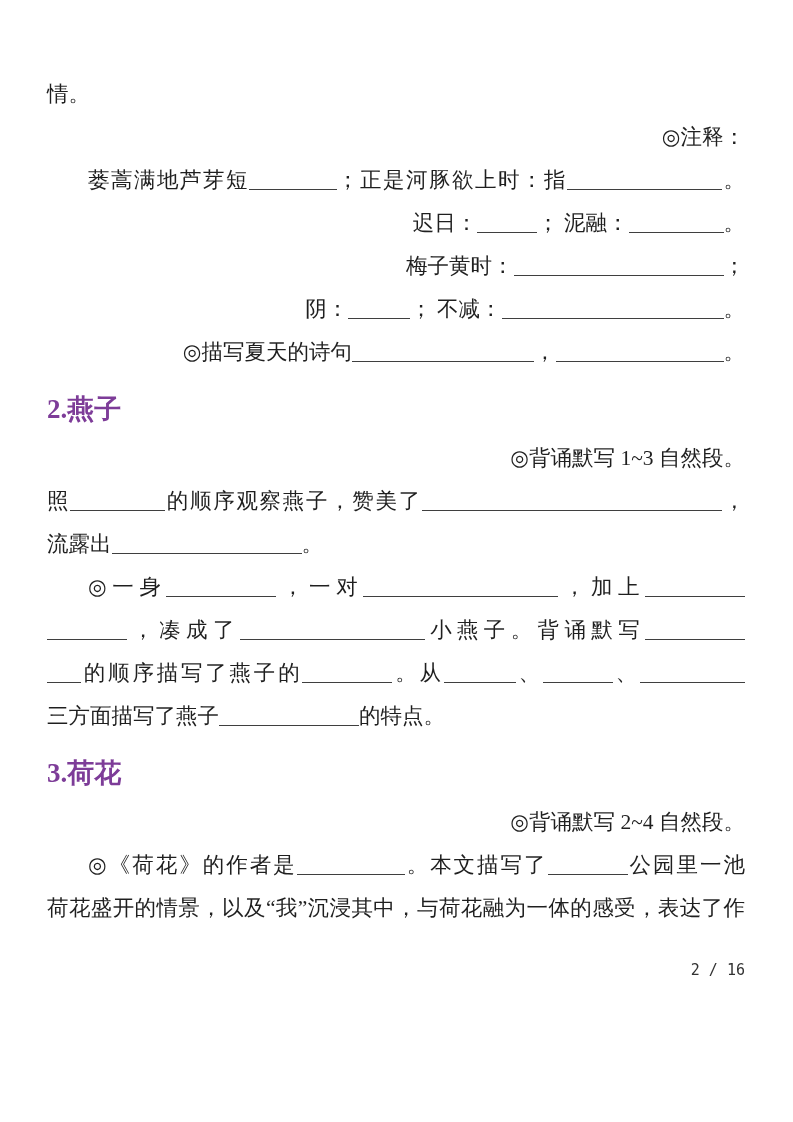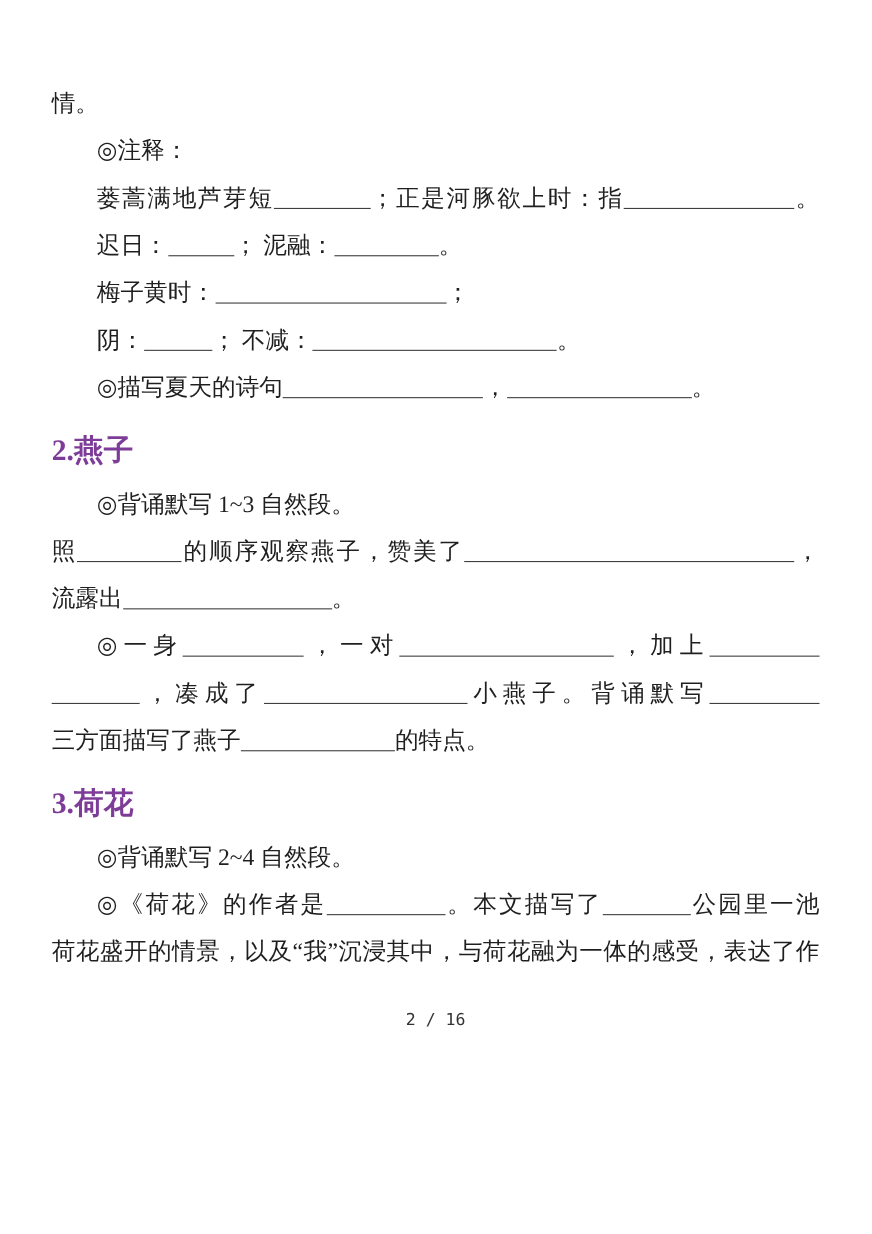--- a/index.html
+++ b/index.html
@@ -14,41 +14,41 @@
     width: 793px; height: 1122px;
     padding: 73px 48px 0 47px;
     overflow: hidden;
     background: var(--page-bg, #ffffff);
   }
   .line {
     font-size: 21.5px;
     line-height: 43px;
     white-space: normal;
   }
-  .line.indent { padding-left: 41px; }
+  .line.indent { padding-left: 41px; text-align: right; }
   .line.fill {
     text-align: justify;
     text-align-last: justify;
   }
   .heading {
     font-size: 27px;
     font-weight: 700;
     line-height: 43px;
     margin: 14px 0 6px 0;
     color: var(--heading-color, #7d3c98);
   }
   .blank {
     display: inline-block;
     height: 3px;
     border-bottom: 1.6px solid var(--underline-color, #3f3f3f);
     vertical-align: -3px;
   }
   .footer {
     margin-top: 30px;
-    text-align: center;
+    text-align: right;
     font-family: "DejaVu Sans Mono", monospace;
     font-size: 15px;
     line-height: 20px;
     color: #323232;
   }
 </style>
 </head>
 <body>
 
 <div class="page">
@@ -59,20 +59,21 @@
       <div class="line indent"><span>迟日：</span><span class="blank" style="width: 60px;"></span><span>； 泥融：</span><span class="blank" style="width: 95px;"></span><span>。</span></div>
       <div class="line indent"><span>梅子黄时：</span><span class="blank" style="width: 210px;"></span><span>；</span></div>
       <div class="line indent"><span>阴：</span><span class="blank" style="width: 62px;"></span><span>； 不减：</span><span class="blank" style="width: 222px;"></span><span>。</span></div>
       <div class="line indent"><span>◎描写夏天的诗句</span><span class="blank" style="width: 182px;"></span><span>，</span><span class="blank" style="width: 168px;"></span><span>。</span></div>
       <div class="heading">2.燕子</div>
       <div class="line indent"><span>◎背诵默写 1~3 自然段。</span></div>
       <div class="line fill"><span>照</span><span class="blank" style="width: 95px;"></span><span>的顺序观察燕子，赞美了</span><span class="blank" style="width: 300px;"></span><span>，</span></div>
       <div class="line"><span>流露出</span><span class="blank" style="width: 190px;"></span><span>。</span></div>
       <div class="line indent fill"><span>◎一身</span><span class="blank" style="width: 110px;"></span><span>，一对</span><span class="blank" style="width: 195px;"></span><span>，加上</span><span class="blank" style="width: 100px;"></span></div>
       <div class="line fill"><span class="blank" style="width: 80px;"></span><span>，凑成了</span><span class="blank" style="width: 185px;"></span><span>小燕子。背诵默写</span><span class="blank" style="width: 100px;"></span></div>
+      <div class="line fill"><span class="blank" style="width: 34px;"></span><span>的顺序描写了燕子的</span><span class="blank" style="width: 90px;"></span><span>。从</span><span class="blank" style="width: 72px;"></span><span>、</span><span class="blank" style="width: 70px;"></span><span>、</span><span class="blank" style="width: 105px;"></span></div>
       <div class="line"><span>三方面描写了燕子</span><span class="blank" style="width: 140px;"></span><span>的特点。</span></div>
       <div class="heading">3.荷花</div>
       <div class="line indent"><span>◎背诵默写 2~4 自然段。</span></div>
       <div class="line indent fill"><span>◎《荷花》的作者是</span><span class="blank" style="width: 108px;"></span><span>。本文描写了</span><span class="blank" style="width: 80px;"></span><span>公园里一池</span></div>
       <div class="line fill"><span>荷花盛开的情景，以及“我”沉浸其中，与荷花融为一体的感受，表达了作</span></div>
     </div>
   <div class="footer">2 / 16</div>
 </div>
 
 </body></html>

